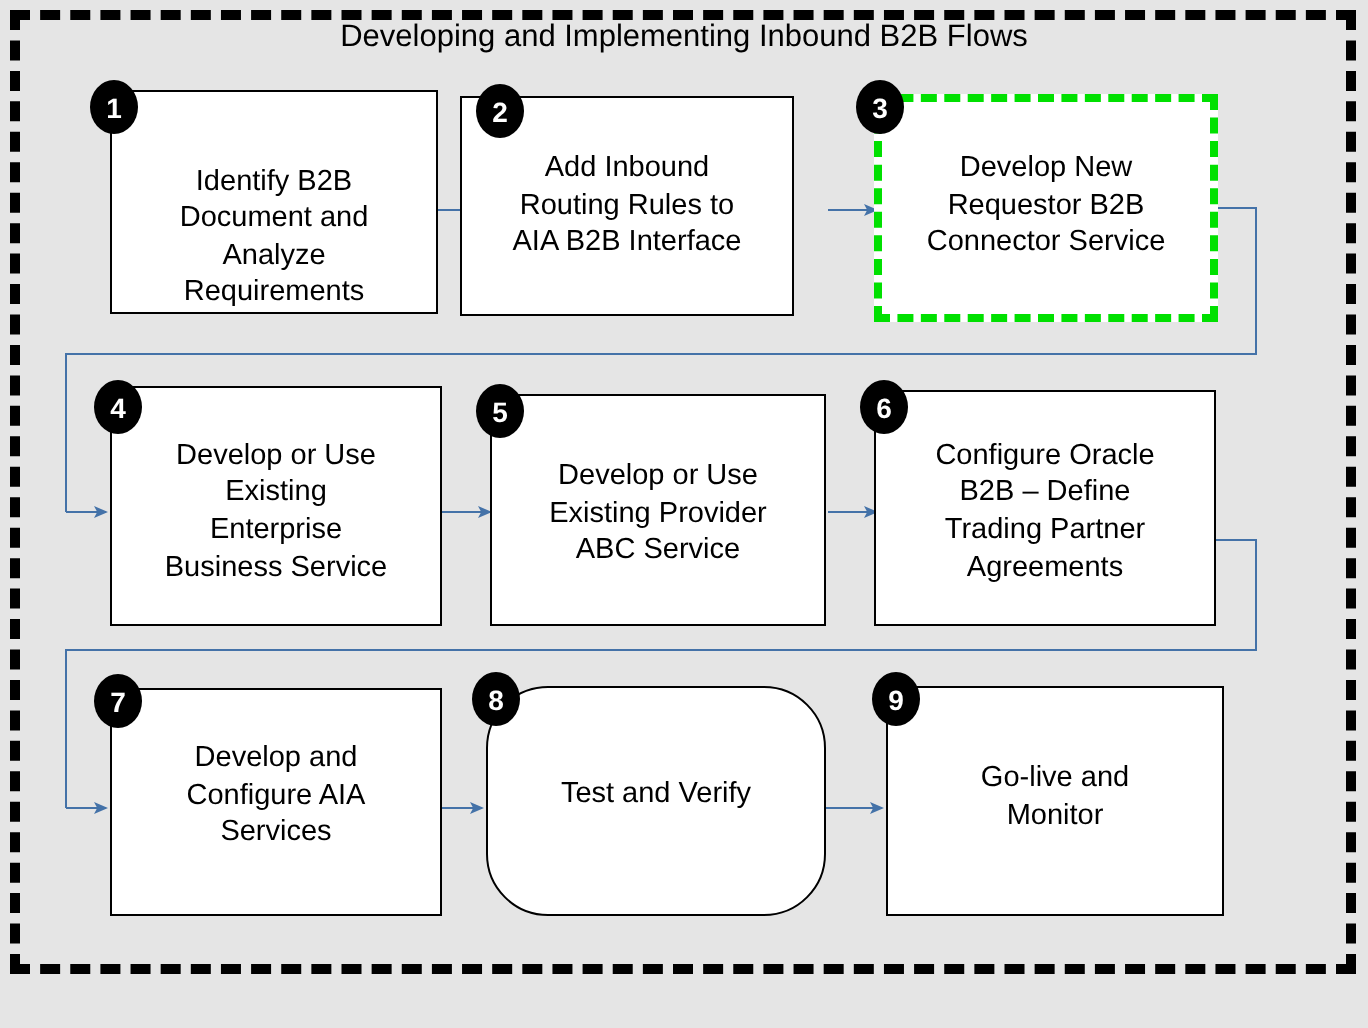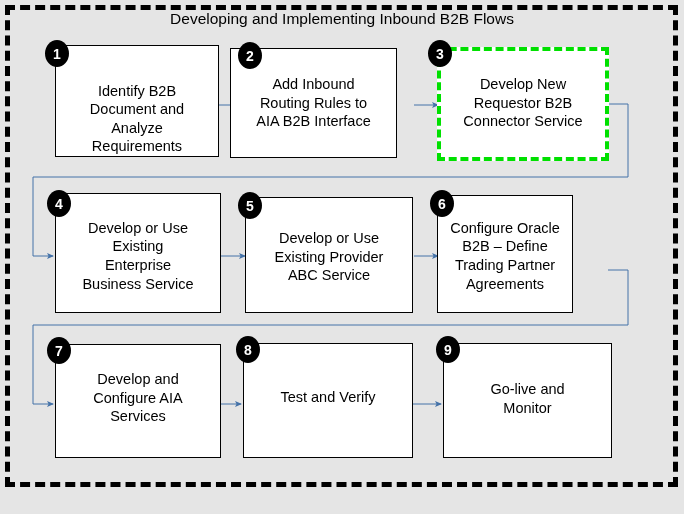--- a/index.html
+++ b/index.html
@@ -172,40 +172,40 @@
 
   <div class="step-box solid v5" style="left:245px; top:197px; width:168px; height:116px;">
     <div class="step-label">
       <span>Develop or Use</span><br>
       <span>Existing Provider</span><br>
       <span>ABC Service</span>
     </div>
   </div>
   <div class="step-badge" style="left:238px; top:192px;">5</div>
 
-  <div class="step-box solid v6" style="left:437px; top:195px; width:136px; height:118px;">
+  <div class="step-box solid v6" style="left:437px; top:195px; width:171px; height:118px;">
     <div class="step-label">
       <span>Configure Oracle</span><br>
       <span>B2B – Define</span><br>
       <span>Trading Partner</span><br>
       <span>Agreements</span>
     </div>
   </div>
   <div class="step-badge" style="left:430px; top:190px;">6</div>
 
   <div class="step-box solid v7" style="left:55px; top:344px; width:166px; height:114px;">
     <div class="step-label">
       <span>Develop and</span><br>
       <span>Configure AIA</span><br>
       <span>Services</span>
     </div>
   </div>
   <div class="step-badge" style="left:47px; top:337px;">7</div>
 
-  <div class="step-box solid v8" style="left:243px; top:343px; width:170px; height:115px;">
+  <div class="step-box solid v8" style="left:243px; top:343px; width:170px; height:115px;border-radius:31px;">
     <div class="step-label">
       <span>Test and Verify</span>
     </div>
   </div>
   <div class="step-badge" style="left:236px; top:336px;">8</div>
 
   <div class="step-box solid v9" style="left:443px; top:343px; width:169px; height:115px;">
     <div class="step-label">
       <span>Go-live and</span><br>
       <span>Monitor</span>

